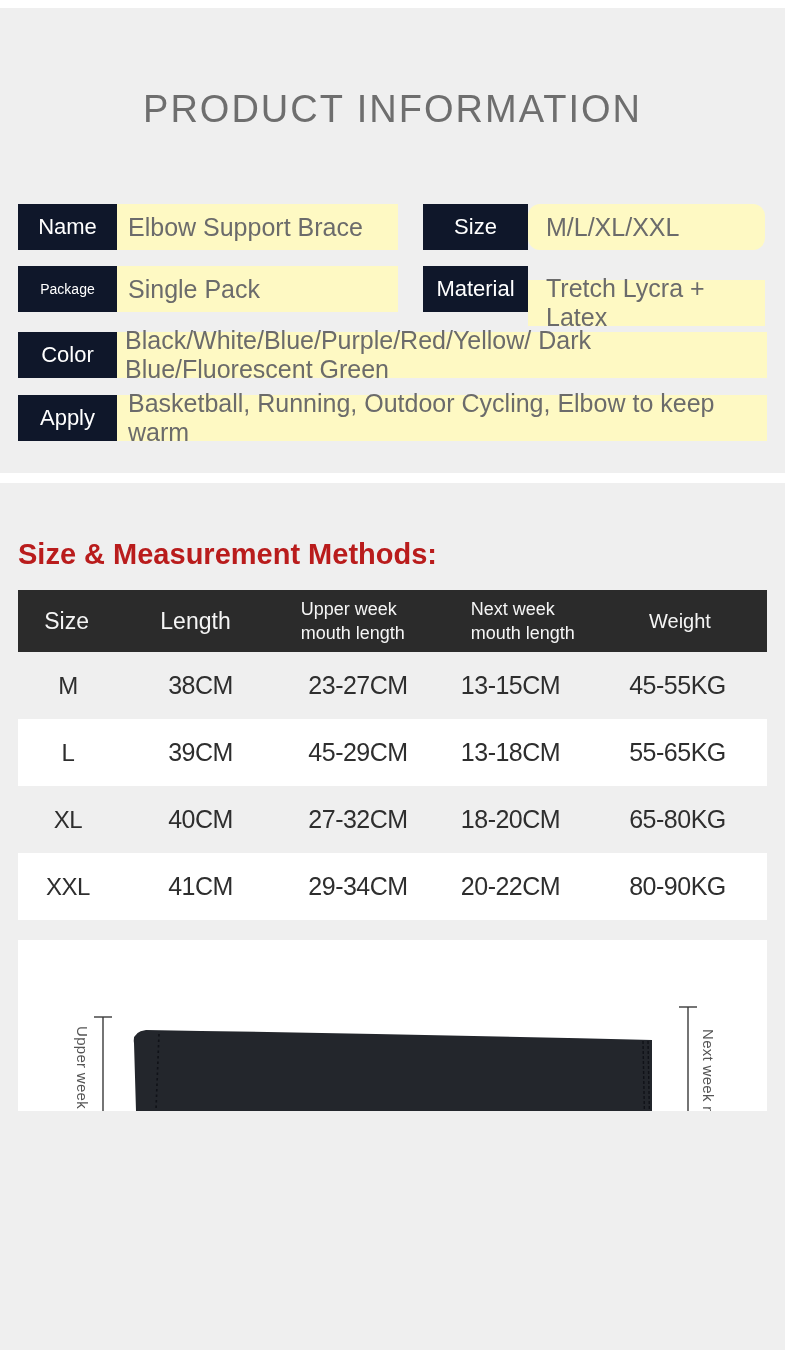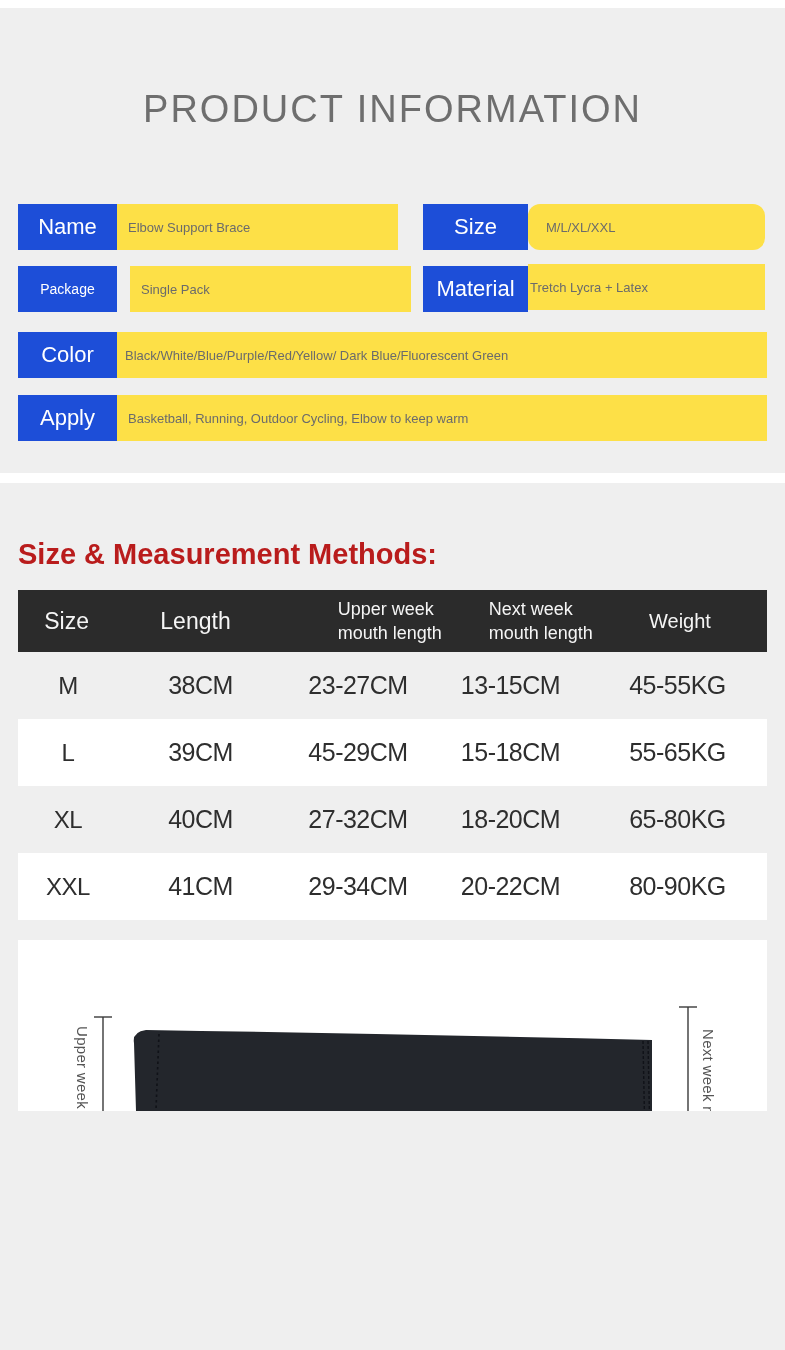--- a/index.html
+++ b/index.html
@@ -11,43 +11,43 @@
   }
   .canvas{position:relative;width:785px;height:1111px;overflow:hidden;background:#efefef;}
   .top-strip{position:absolute;left:0;top:0;width:785px;height:8px;background:#ffffff;}
   .page-title{
     position:absolute;left:0;top:88px;width:785px;
     text-align:center;font-size:38px;font-weight:400;
     color:#6e6e6e;letter-spacing:2px;
   }
   
   .lbl{
-    position:absolute;height:46px;background:#1d4ed8;color:#ffffff;
+    position:absolute;height:46px;background:#0f172a;color:#ffffff;
     display:flex;align-items:center;justify-content:center;
     font-size:22px;
   }
   .val{
-    position:absolute;height:46px;background:#fde047;color:#6b6b6b;
+    position:absolute;height:46px;background:#fef9c3;color:#6b6b6b;
     display:flex;align-items:center;
-    font-size:13px;padding-left:11px;box-sizing:border-box;
+    font-size:25px;padding-left:11px;box-sizing:border-box;
   }
   .separator{position:absolute;left:0;top:473px;width:785px;height:10px;background:#ffffff;}
   .section-heading{
     position:absolute;left:18px;top:538px;
     font-size:29px;font-weight:bold;color:#b91c1c;
   }
   
   .size-table{position:absolute;left:18px;top:590px;width:749px;}
   .thead{display:flex;background:#2b2b2b;color:#f5f5f5;height:62px;align-items:center;}
   .th{display:flex;align-items:center;justify-content:center;box-sizing:border-box;}
   .th .two-line{font-size:18px;line-height:1.35;text-align:left;}
   .th-size{width:100px;font-size:23px;}
   .th-length{width:165px;font-size:23px;}
-  .th-upper{width:150px;justify-content:flex-end;padding-left:5px;margin-left:20px;}
-  .th-next{width:155px;justify-content:flex-end;padding-left:11px;}
+  .th-upper{width:150px;justify-content:flex-start;padding-left:5px;margin-left:20px;}
+  .th-next{width:155px;justify-content:center;padding-left:11px;}
   .th-weight{width:179px;font-size:20px;}
   .trow{display:flex;height:67px;align-items:center;color:#2e2e2e;}
   .trow.alt{background:#ffffff;}
   .td{box-sizing:border-box;text-align:center;font-size:25px;letter-spacing:-0.5px;}
   .td-size{width:100px;font-size:24px;}
   .td-length{width:165px;}
   .td-upper{width:150px;}
   .td-next{width:155px;}
   .td-weight{width:179px;}
   
@@ -71,23 +71,23 @@
   <div class="top-strip"></div>
 
   <div class="page-title">PRODUCT INFORMATION</div>
 
   <div class="lbl" style="left:18px;top:204px;width:99px;">Name</div>
   <div class="val" style="left:117px;top:204px;width:281px;">Elbow Support Brace</div>
   <div class="lbl" style="left:423px;top:204px;width:105px;">Size</div>
   <div class="val" style="left:528px;top:204px;width:237px;padding-left:18px;border-radius:12px;">M/L/XL/XXL</div>
 
   <div class="lbl" style="left:18px;top:266px;width:99px;font-size:14px;">Package</div>
-  <div class="val" style="left:130px;top:266px;width:281px;">Single Pack</div>
+  <div class="val" style="left:117px;top:266px;width:281px;">Single Pack</div>
   <div class="lbl" style="left:423px;top:266px;width:105px;">Material</div>
-  <div class="val" style="left:528px;top:264px;width:237px;padding-left:2px;">Tretch Lycra + Latex</div>
+  <div class="val" style="left:528px;top:280px;width:237px;padding-left:18px;">Tretch Lycra + Latex</div>
 
   <div class="lbl" style="left:18px;top:332px;width:99px;">Color</div>
   <div class="val" style="left:117px;top:332px;width:650px;padding-left:8px;">Black/White/Blue/Purple/Red/Yellow/ Dark Blue/Fluorescent Green</div>
 
   <div class="lbl" style="left:18px;top:395px;width:99px;">Apply</div>
   <div class="val" style="left:117px;top:395px;width:650px;">Basketball, Running, Outdoor Cycling, Elbow to keep warm</div>
 
   <div class="separator"></div>
 
   <div class="section-heading">Size &amp; Measurement Methods:</div>
@@ -115,21 +115,21 @@
       <div class="td td-size">M</div>
       <div class="td td-length">38CM</div>
       <div class="td td-upper">23-27CM</div>
       <div class="td td-next">13-15CM</div>
       <div class="td td-weight">45-55KG</div>
     </div>
     <div class="trow alt">
       <div class="td td-size">L</div>
       <div class="td td-length">39CM</div>
       <div class="td td-upper">45-29CM</div>
-      <div class="td td-next">15-18CM</div>
+      <div class="td td-next">13-18CM</div>
       <div class="td td-weight">55-65KG</div>
     </div>
     <div class="trow">
       <div class="td td-size">XL</div>
       <div class="td td-length">40CM</div>
       <div class="td td-upper">27-32CM</div>
       <div class="td td-next">18-20CM</div>
       <div class="td td-weight">65-80KG</div>
     </div>
     <div class="trow alt">

